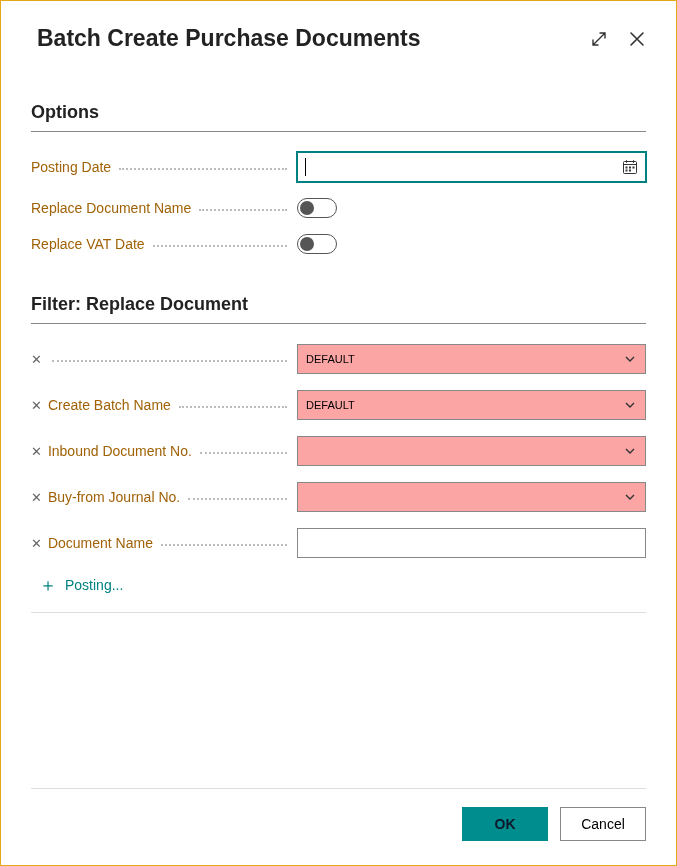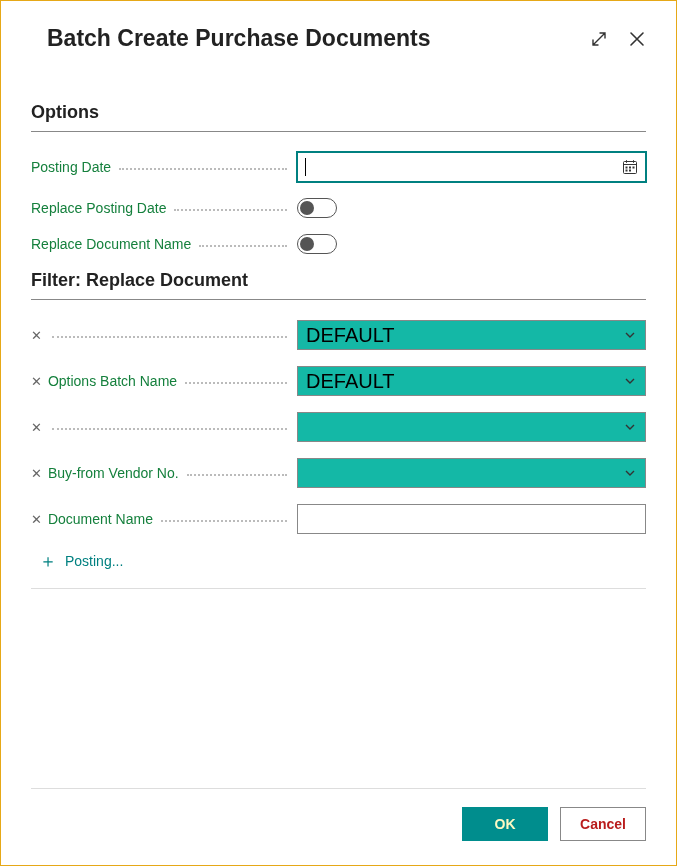--- a/index.html
+++ b/index.html
@@ -5,34 +5,34 @@
     * { box-sizing: border-box; margin: 0; padding: 0; }
     html, body { width: 677px; height: 866px; font-family: 'Segoe UI', Arial, sans-serif; background: #fff; }
     .dialog {
       width: 677px; height: 866px;
       border: 1px solid #e6a817;
       display: flex; flex-direction: column;
       position: relative;
     }
     .header {
       display: flex; align-items: center; justify-content: space-between;
-      padding: 24px 30px 20px 46px;
+      padding: 24px 30px 20px 36px;
     }
     .title { font-size: 23px; font-weight: 600; color: #222; }
     .header-actions { display: flex; gap: 20px; align-items: center; }
     .header-icon { width: 18px; height: 18px; cursor: pointer; display: flex; align-items: center; justify-content: center; }
 
     .body { padding: 30px 30px 0 30px; flex: 1; overflow: auto; }
 
     .section-title { font-size: 18px; font-weight: 600; color: #222; margin-bottom: 8px; }
     .section-rule { border: none; border-top: 1px solid #888; margin-bottom: 20px; }
 
     .row { display: flex; align-items: center; margin-bottom: 16px; }
     .label-col { width: 266px; display: flex; align-items: center; position: relative; }
-    .label-text { font-size: 14px; color: #15803d; white-space: nowrap; background: #fff; padding-right: 4px; z-index: 1; }
+    .label-text { font-size: 14px; color: #a16207; white-space: nowrap; background: #fff; padding-right: 4px; z-index: 1; }
     .filter-x { font-size: 13px; color: #666; margin-right: 6px; cursor: pointer; line-height: 1; }
     .dotted-fill { flex: 1; border-bottom: 2px dotted #bbb; margin-left: 4px; margin-right: 10px; height: 0; align-self: center; position: relative; top: 2px; }
     .control-col { flex: 1; }
 
     .text-input {
       width: 100%; height: 30px; border: 1px solid #888;
       padding: 0 34px 0 8px; font-size: 14px; color: #333;
       background: #fff;
     }
     .text-input.focused { border: 1px solid #008080; outline: 1px solid #008080; }
@@ -40,22 +40,22 @@
     .input-icon-btn {
       position: absolute; right: 1px; top: 1px; bottom: 1px;
       width: 30px; display: flex; align-items: center; justify-content: center;
       cursor: pointer; background: transparent;
     }
     .input-icon-btn svg { display: block; }
 
     .dropdown {
       width: 100%; height: 30px; border: 1px solid #888;
       display: flex; align-items: center; padding: 0 8px;
-      justify-content: space-between; cursor: pointer; background: #14b8a6;
-      font-size: 20px;
+      justify-content: space-between; cursor: pointer; background: #fca5a5;
+      font-size: 11px;
     }
     .dropdown .chev { width: 14px; height: 14px; display: flex; align-items: center; justify-content: center; }
 
     .toggle {
       width: 40px; height: 20px; border: 1px solid #555; border-radius: 12px;
       background: #fff; position: relative; cursor: pointer;
     }
     .toggle .knob {
       position: absolute; left: 2px; top: 2px;
       width: 14px; height: 14px; border-radius: 50%; background: #555;
@@ -70,24 +70,24 @@
 
     .light-rule { border: none; border-top: 1px solid #ddd; }
 
     .footer-rule-wrap { padding: 0 30px; }
     .footer {
       display: flex; justify-content: flex-end; gap: 12px;
       padding: 18px 30px 24px 30px;
     }
     .btn {
       min-width: 86px; height: 34px; font-size: 14px; cursor: pointer;
-      border: 1px solid #888; background: #fff; color: #b91c1c;
-      display: inline-flex; align-items: center; justify-content: center; font-weight: bold;
-    }
-    .btn.primary { background: #008d8d; border-color: #008d8d; color: #fef9c3; font-weight: 600; }
+      border: 1px solid #888; background: #fff; color: #000000;
+      display: inline-flex; align-items: center; justify-content: center;
+    }
+    .btn.primary { background: #008d8d; border-color: #008d8d; color: #0f172a; font-weight: 600; }
 
     .cursor-caret {
       position: absolute; left: 8px; top: 50%; transform: translateY(-50%);
       width: 1px; height: 18px; background: #000;
     }
   </style>
 </head>
 <body>
 
 <div class="dialog">
@@ -133,45 +133,45 @@
               <rect x="10.5" y="7.5" width="2" height="2" fill="#333"></rect>
               <rect x="3.5" y="10.5" width="2" height="2" fill="#333"></rect>
               <rect x="7" y="10.5" width="2" height="2" fill="#333"></rect>
             </svg>
           </div>
         </div>
       </div>
     </div>
 
 
-    <div class="row">
-      <div class="label-col">
-        <span class="label-text">Replace Posting Date</span>
+
+    <div class="row">
+      <div class="label-col">
+        <span class="label-text">Replace Document Name</span>
         <span class="dotted-fill"></span>
       </div>
       <div class="control-col">
         <div class="toggle">
             <div class="knob"></div>
           </div>
       </div>
     </div>
 
-    <div class="row">
-      <div class="label-col">
-        <span class="label-text">Replace Document Name</span>
+    <div class="row" style="margin-bottom: 40px;">
+      <div class="label-col">
+        <span class="label-text">Replace VAT Date</span>
         <span class="dotted-fill"></span>
       </div>
       <div class="control-col">
         <div class="toggle">
             <div class="knob"></div>
           </div>
       </div>
     </div>
 
-
     <div class="section-title">Filter: Replace Document</div>
     <hr class="section-rule">
 
     <div class="row">
       <div class="label-col">
         <span class="filter-x">✕</span>
         <span class="dotted-fill"></span>
       </div>
       <div class="control-col">
         <div class="dropdown">
@@ -181,56 +181,57 @@
                 <path d="M2 4 L6 8 L10 4" stroke="#333" stroke-width="1.4" fill="none"></path>
               </svg>
           </span>
         </div>
       </div>
     </div>
 
     <div class="row">
       <div class="label-col">
         <span class="filter-x">✕</span>
-        <span class="label-text">Options Batch Name</span>
+        <span class="label-text">Create Batch Name</span>
         <span class="dotted-fill"></span>
       </div>
       <div class="control-col">
         <div class="dropdown">
           <span>DEFAULT</span>
           <span class="chev">
             <svg width="12" height="12" viewBox="0 0 12 12">
                 <path d="M2 4 L6 8 L10 4" stroke="#333" stroke-width="1.4" fill="none"></path>
               </svg>
           </span>
         </div>
       </div>
     </div>
 
     <div class="row">
       <div class="label-col">
         <span class="filter-x">✕</span>
+        <span class="label-text">Inbound Document No.</span>
         <span class="dotted-fill"></span>
       </div>
       <div class="control-col">
         <div class="dropdown">
           <span></span>
           <span class="chev">
             <svg width="12" height="12" viewBox="0 0 12 12">
                 <path d="M2 4 L6 8 L10 4" stroke="#333" stroke-width="1.4" fill="none"></path>
               </svg>
           </span>
         </div>
       </div>
     </div>
 
     <div class="row">
       <div class="label-col">
         <span class="filter-x">✕</span>
-        <span class="label-text">Buy-from Vendor No.</span>
+        <span class="label-text">Buy-from Journal No.</span>
         <span class="dotted-fill"></span>
       </div>
       <div class="control-col">
         <div class="dropdown">
           <span></span>
           <span class="chev">
             <svg width="12" height="12" viewBox="0 0 12 12">
                 <path d="M2 4 L6 8 L10 4" stroke="#333" stroke-width="1.4" fill="none"></path>
               </svg>
           </span>

